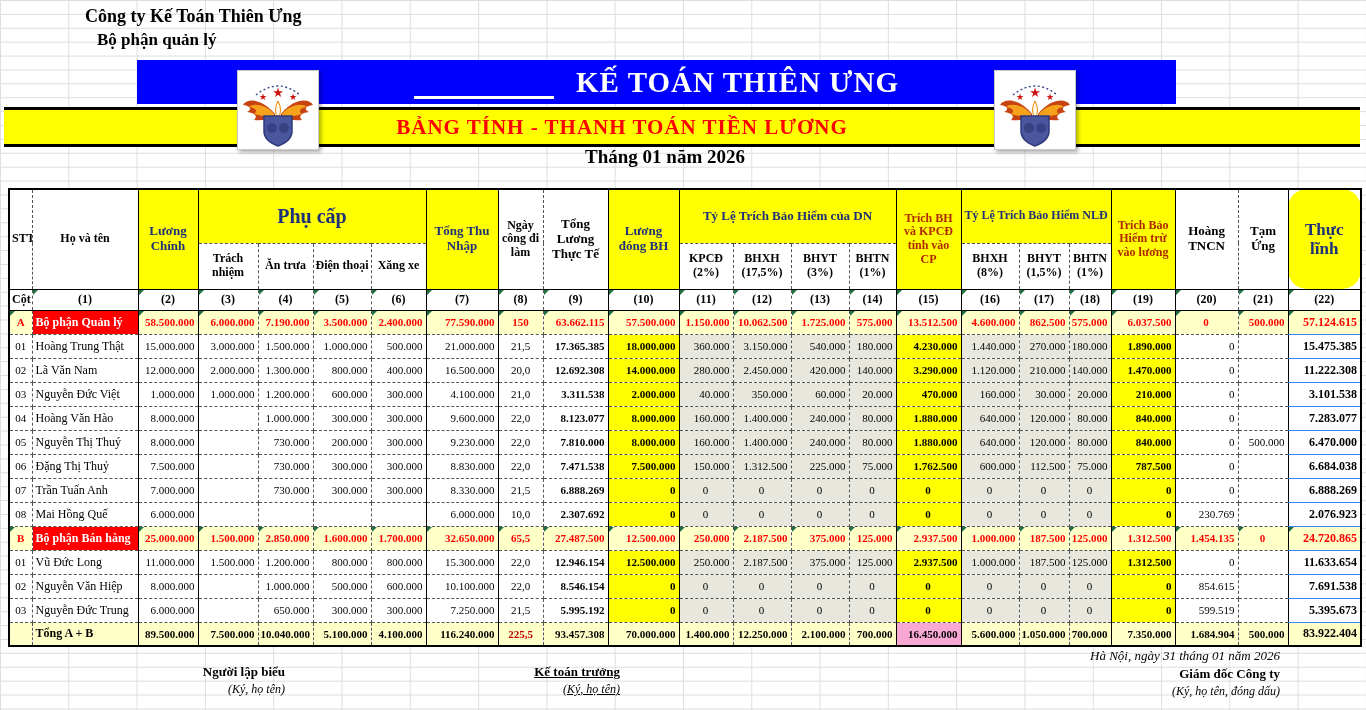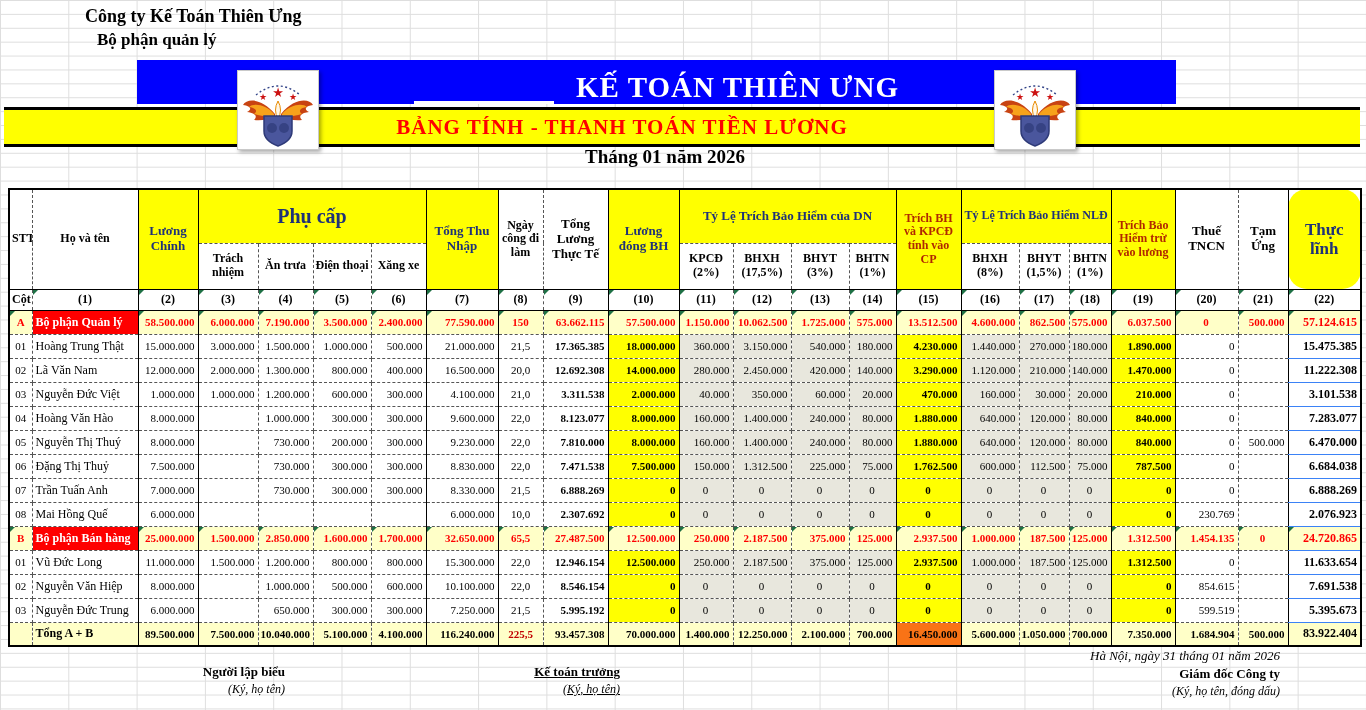--- a/index.html
+++ b/index.html
@@ -10,21 +10,21 @@
     background-image:
       linear-gradient(to right,#dedede 1px,transparent 1px),
       linear-gradient(to bottom,#dedede 1px,transparent 1px);
     background-size:68.3px 13.9px;
   }
   .company-block{position:absolute;left:85px;top:6px;}
   .company-line1{font-size:18px;font-weight:bold;}
   .company-line2{font-size:17px;font-weight:bold;margin-left:12px;margin-top:3px;}
   .blue-banner{
     position:absolute;left:137px;top:60px;width:1039px;height:44px;background:#0000fe;
-    display:flex;align-items:flex-end;justify-content:center;gap:22px;
+    display:flex;align-items:center;justify-content:center;gap:22px;
     color:#fff;font-weight:bold;font-size:29px;letter-spacing:1px;
   }
   .u-line{display:inline-block;width:140px;border-bottom:3px solid #fff;height:30px;}
   .yellow-banner{
     position:absolute;left:4px;top:107px;width:1356px;height:34px;background:#ffff00;
     border-top:3px solid #000;border-bottom:3px solid #000;
     display:flex;align-items:center;justify-content:center;
     color:#fe0000;font-weight:bold;font-size:21px;letter-spacing:1px;
   }
   .yellow-banner span{margin-right:120px;}
@@ -53,21 +53,21 @@
   .ctr{text-align:center;}
   .ctr0{text-align:center !important;}
   .left{text-align:left;padding-left:3px;font-size:12px;}
   .ycell{background:#ffff00;}
   .gcell{background:#e8e7dd;}
   .b{font-weight:bold;}
   .final{border-bottom:1px solid #3b82f6;font-size:12px;}
   .row-section td{background:#ffffc8;color:#fe0000;font-weight:bold;}
   .row-section td.secname{background:#fe0000;color:#fff;}
   .row-total td{background:#ffffc8;color:#000;font-weight:bold;}
-  .row-total td.c15{background:#f97316;}
+  .row-total td.c15{background:#f9a8d4;}
   .row-total td.c8{color:#c00000;}
   .gt::before{content:"";position:absolute;top:0;left:0;width:0;height:0;
     border-style:solid;border-width:5px 5px 0 0;border-color:#1e7145 transparent transparent transparent;}
   .sig{position:absolute;text-align:right;}
   .sig-title{font-size:13px;font-weight:bold;}
   .sig-sub{font-size:12px;font-style:italic;margin-top:2px;}
   .sig-date{font-size:13px;font-style:italic;margin-bottom:2px;}
   .sig-left{left:55px;top:664px;width:230px;}
   .sig-mid{left:390px;top:664px;width:230px;text-decoration:underline;}
   .sig-right{left:920px;top:648px;width:360px;}
@@ -150,21 +150,21 @@
       <th rowspan="2" class="yh navy fs13 bl br">Lương Chính</th>
       <th colspan="4" class="yh navy big">Phụ cấp</th>
       <th rowspan="2" class="yh navy fs13 bl br">Tổng Thu Nhập</th>
       <th rowspan="2">Ngày công đi làm</th>
       <th rowspan="2" class="fs13">Tổng Lương Thực Tế</th>
       <th rowspan="2" class="yh navy fs13 bl br">Lương đóng BH</th>
       <th colspan="4" class="yh navy fs13">Tỷ Lệ Trích Bảo Hiểm của DN</th>
       <th rowspan="2" class="yh dred bl br">Trích BH và KPCĐ tính vào CP</th>
       <th colspan="3" class="yh navy">Tỷ Lệ Trích Bảo Hiểm NLĐ</th>
       <th rowspan="2" class="yh dred bl br">Trích Bảo Hiểm trừ vào lương</th>
-      <th rowspan="2" class="fs13">Thuế TNCN</th>
+      <th rowspan="2" class="fs13">Hoàng TNCN</th>
       <th rowspan="2" class="fs13">Tạm Ứng</th>
       <th rowspan="2" class="yh navy big2 bl">Thực lĩnh</th>
     </tr>
     <tr class="h2">
       <th>Trách nhiệm</th>
       <th>Ăn trưa</th>
       <th>Điện thoại</th>
       <th>Xăng xe</th>
       <th>KPCĐ (2%)</th>
       <th>BHXH (17,5%)</th>

